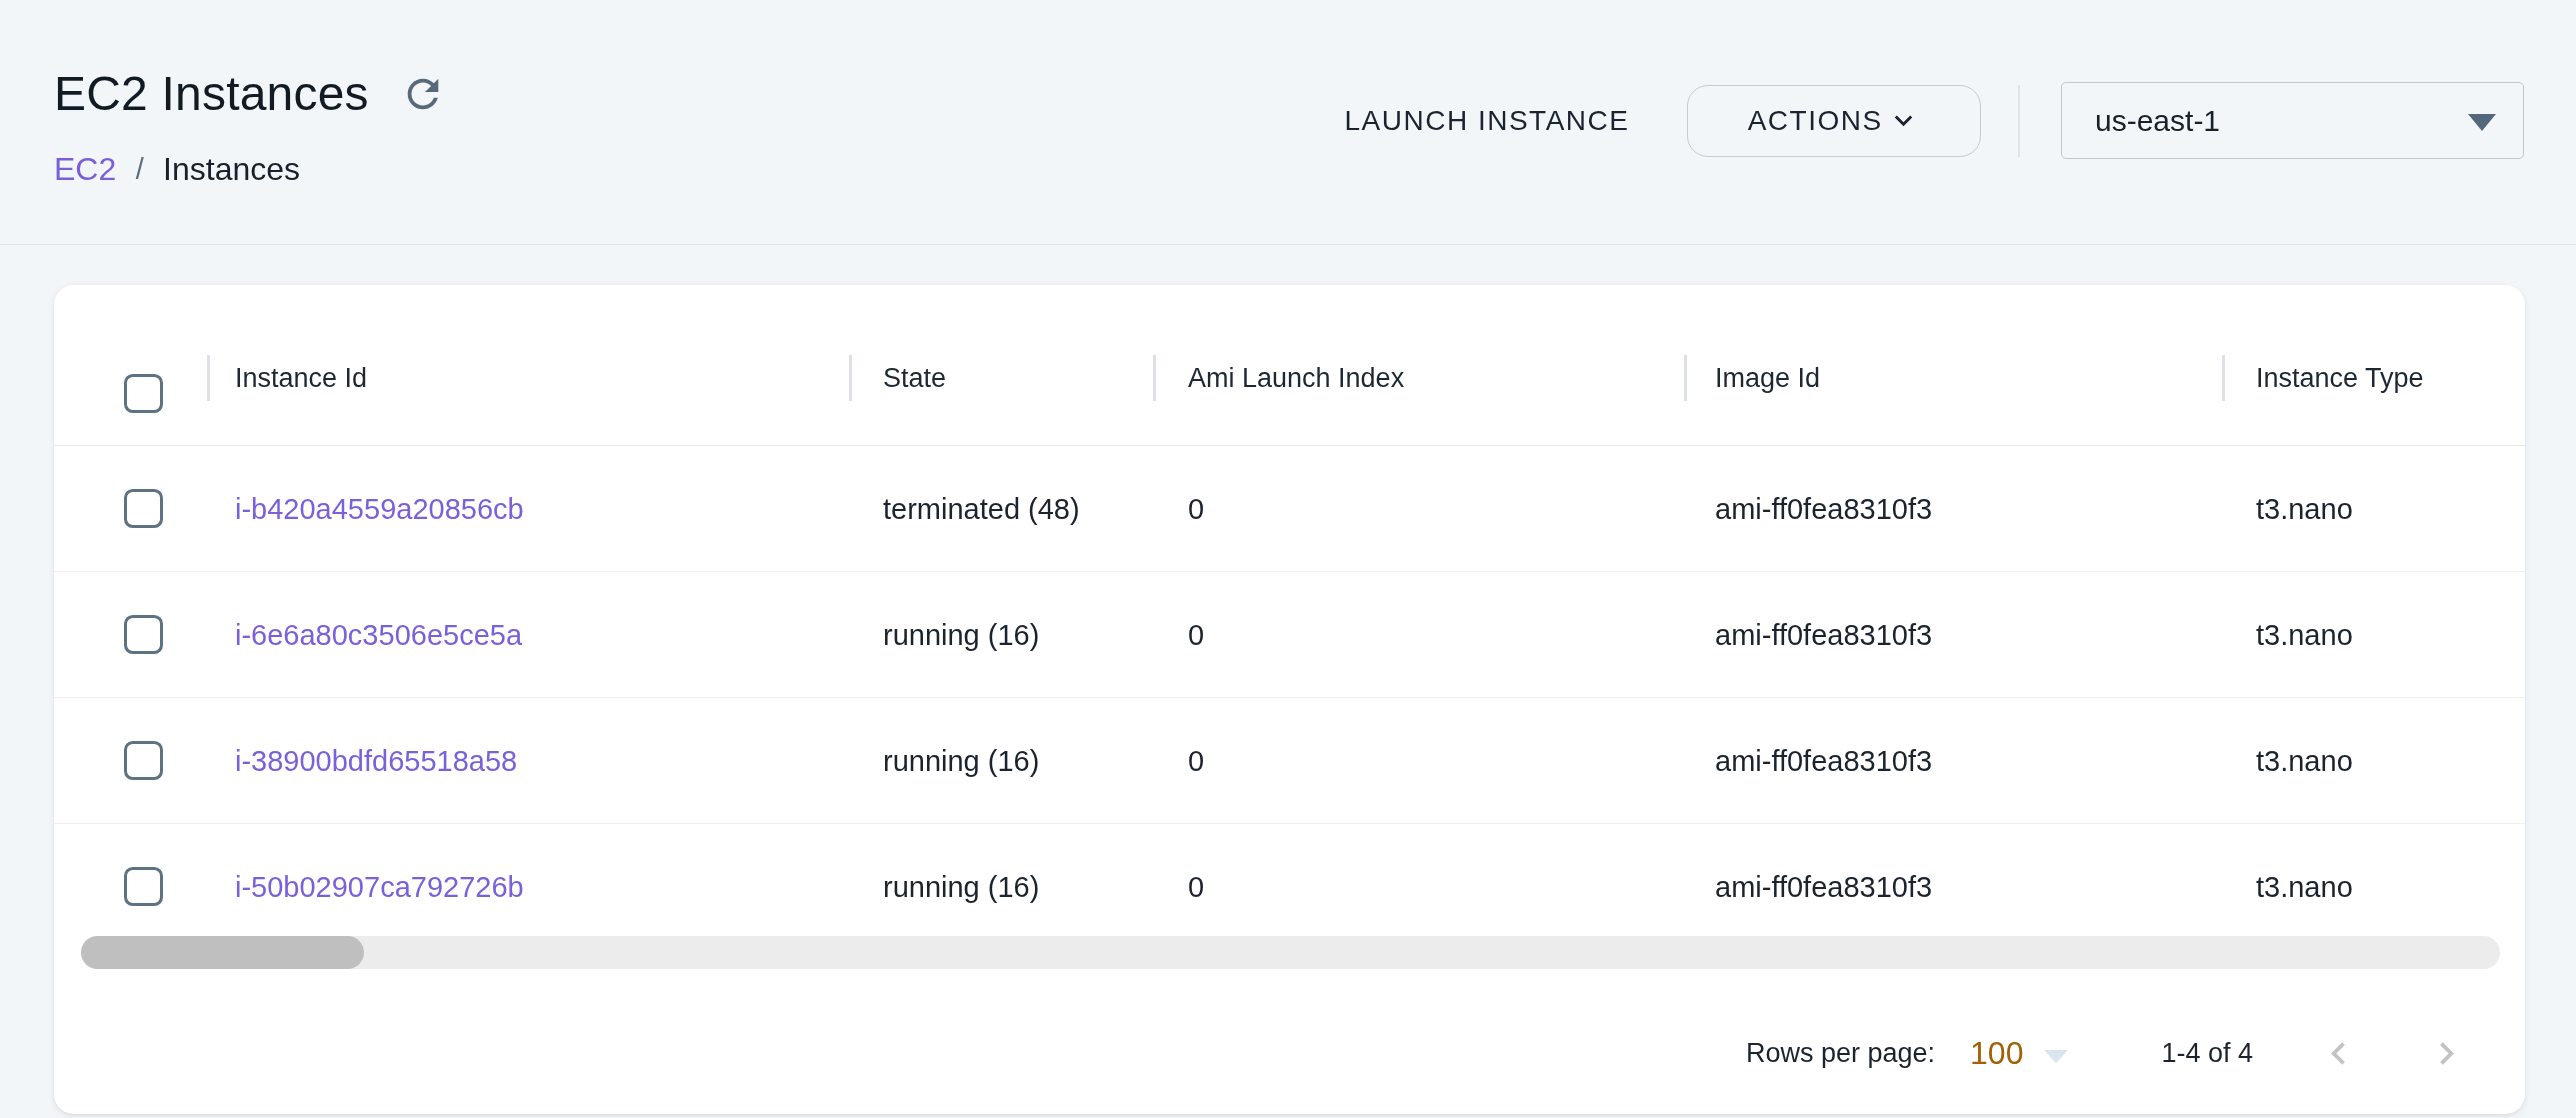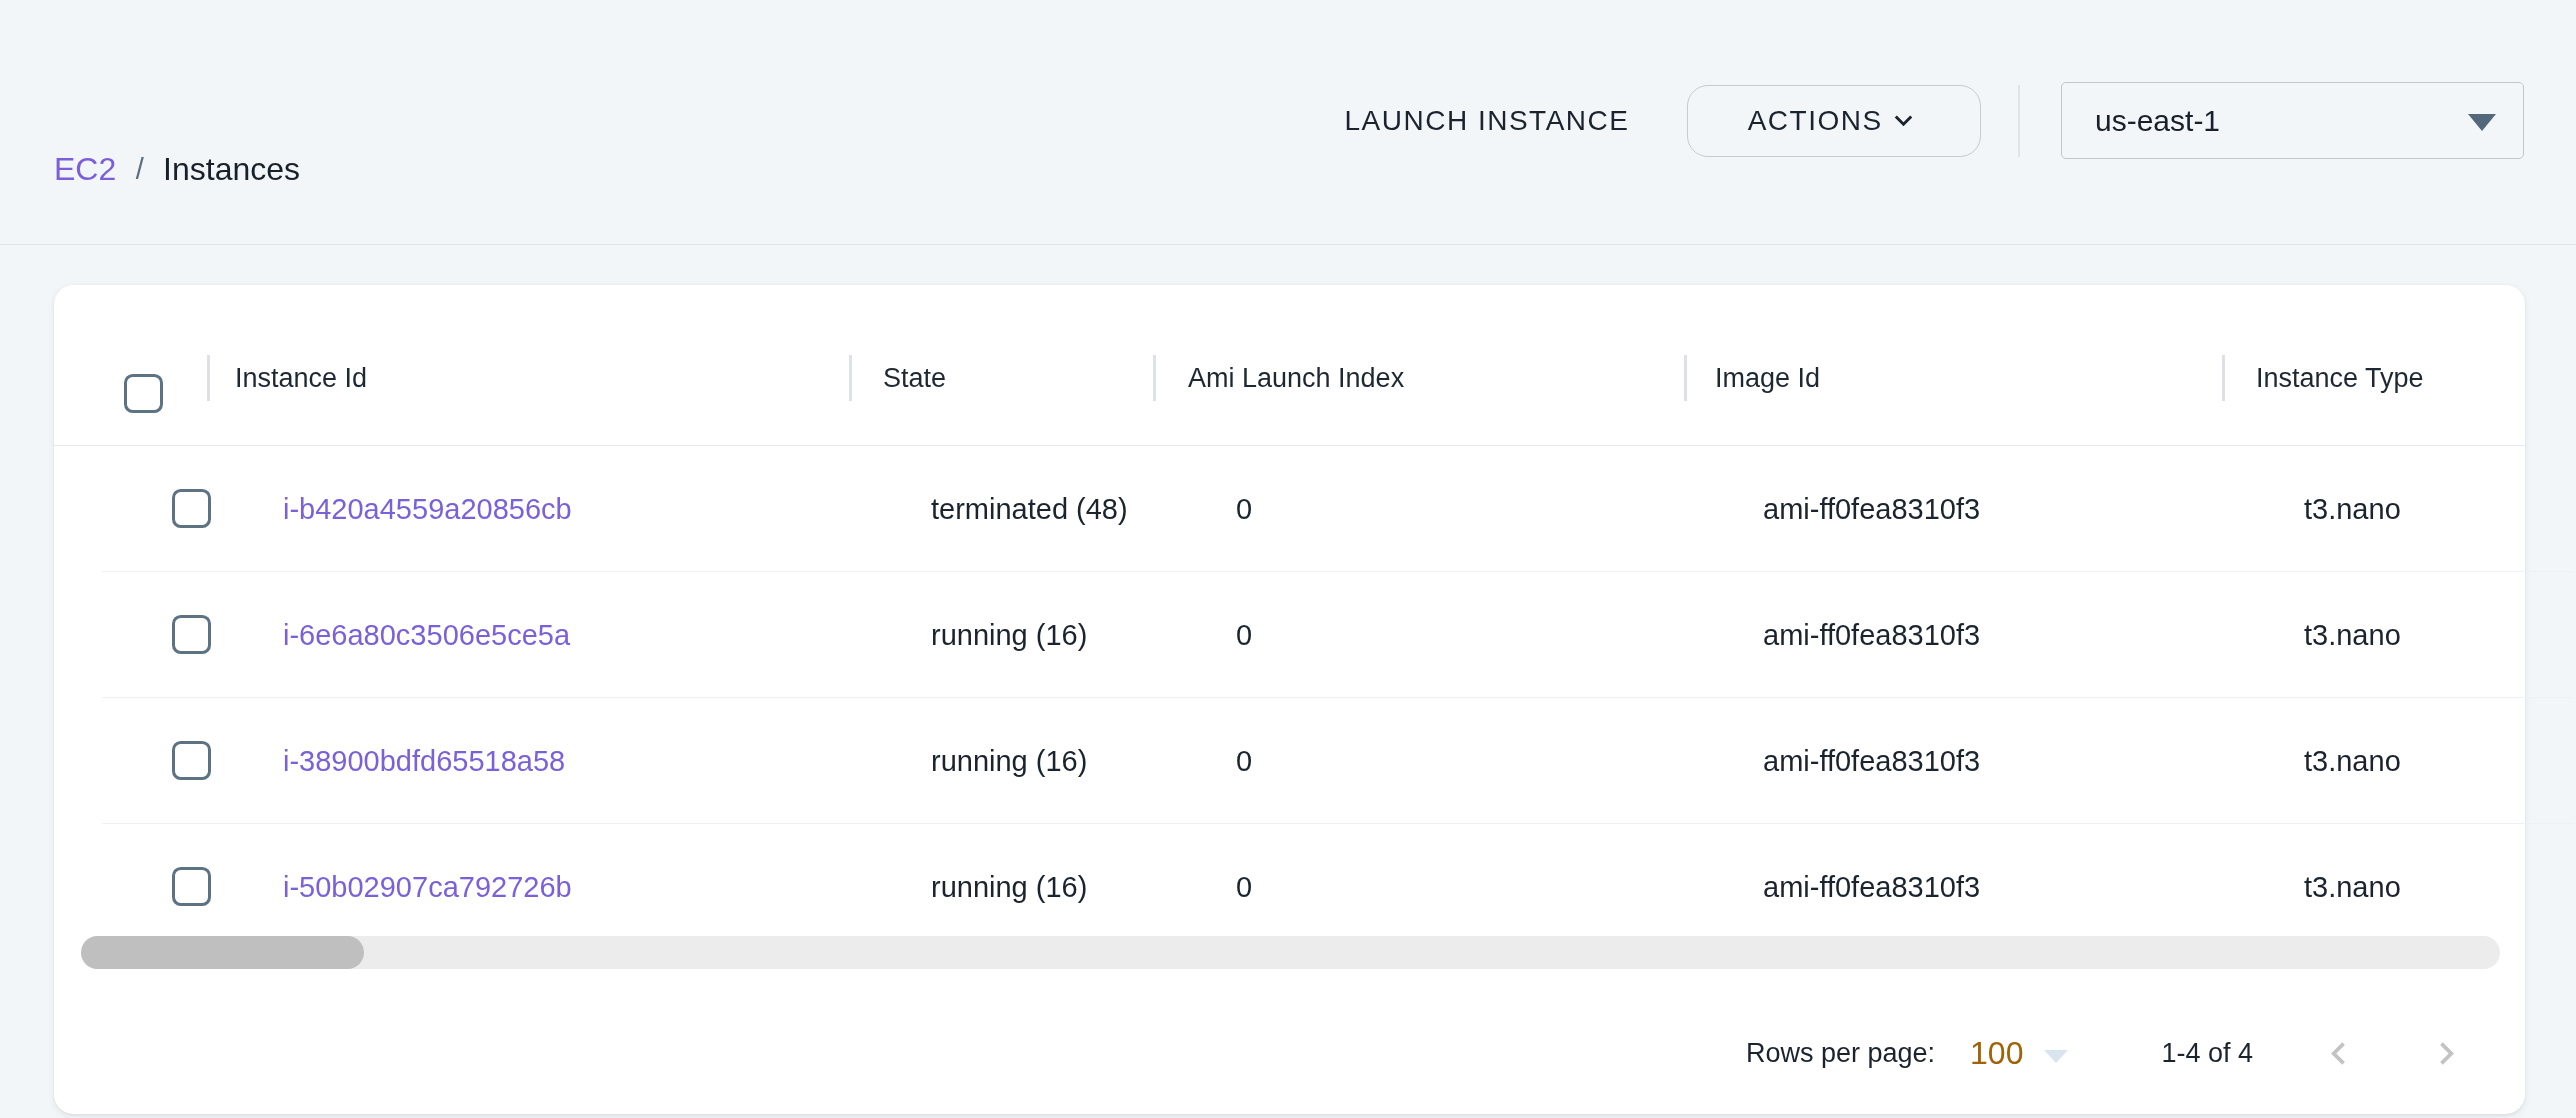--- a/index.html
+++ b/index.html
@@ -73,21 +73,21 @@
   
   .card {
     position:absolute; left:54px; top:285px; width:2471px; height:829px;
     background:#ffffff; border-radius:19.4px;
     box-shadow:0 2.9px 7.7px rgba(16,24,40,.07), 0 1px 2.9px rgba(16,24,40,.06);
   }
   .grid-header {
     position:absolute; top:0; left:0; width:100%; height:161px;
     border-bottom:1.9px solid #e7eaed;
   }
-  .grid-body { position:absolute; top:161px; left:0; width:100%;margin-left:48px; }
+  .grid-body { position:absolute; top:161px; left:0; width:100%; }
   .grid-row { position:relative; height:126px; border-bottom:1.9px solid #eef1f3; }
   .grid-row:last-child { border-bottom:none; }
 
   .cb {
     position:absolute; left:70px; width:39px; height:39px;
     border:3.9px solid #5d7384; border-radius:8.7px; background:#fff; cursor:pointer;
   }
   .grid-header .cb { top:89px; }
   .grid-row .cb { top:43px; }
 
@@ -146,20 +146,30 @@
     width:46px; height:46px; display:flex; align-items:center; justify-content:center;
     cursor:default;
   }
   .page-btn svg { width:45px; height:45px; fill:#c3c3c3; }
 </style>
 </head>
 <body>
 
 <div class="page-header">
 
+  <div class="title-row">
+    <h1 class="page-title">EC2 Instances</h1>
+    <button class="refresh-btn">
+      <span style="display:flex;">
+        <svg viewBox="0 0 24 24">
+            <path d="M17.65 6.35C16.2 4.9 14.21 4 12 4c-4.42 0-7.99 3.58-8 8s3.57 8 8 8c3.73 0 6.84-2.55 7.73-6h-2.08c-.82 2.33-3.04 4-5.65 4-3.31 0-6-2.69-6-6s2.69-6 6-6c1.66 0 3.14.69 4.22 1.78L13 11h7V4l-2.35 2.35z"></path>
+          </svg>
+      </span>
+    </button>
+  </div>
 
   <nav class="breadcrumb">
     <a class="crumb-link">EC2</a>
     <span class="crumb-sep">/</span>
     <span class="crumb-current">Instances</span>
   </nav>
 
   <div class="header-actions">
     <button class="launch-btn">LAUNCH INSTANCE</button>
     <button class="actions-btn">

